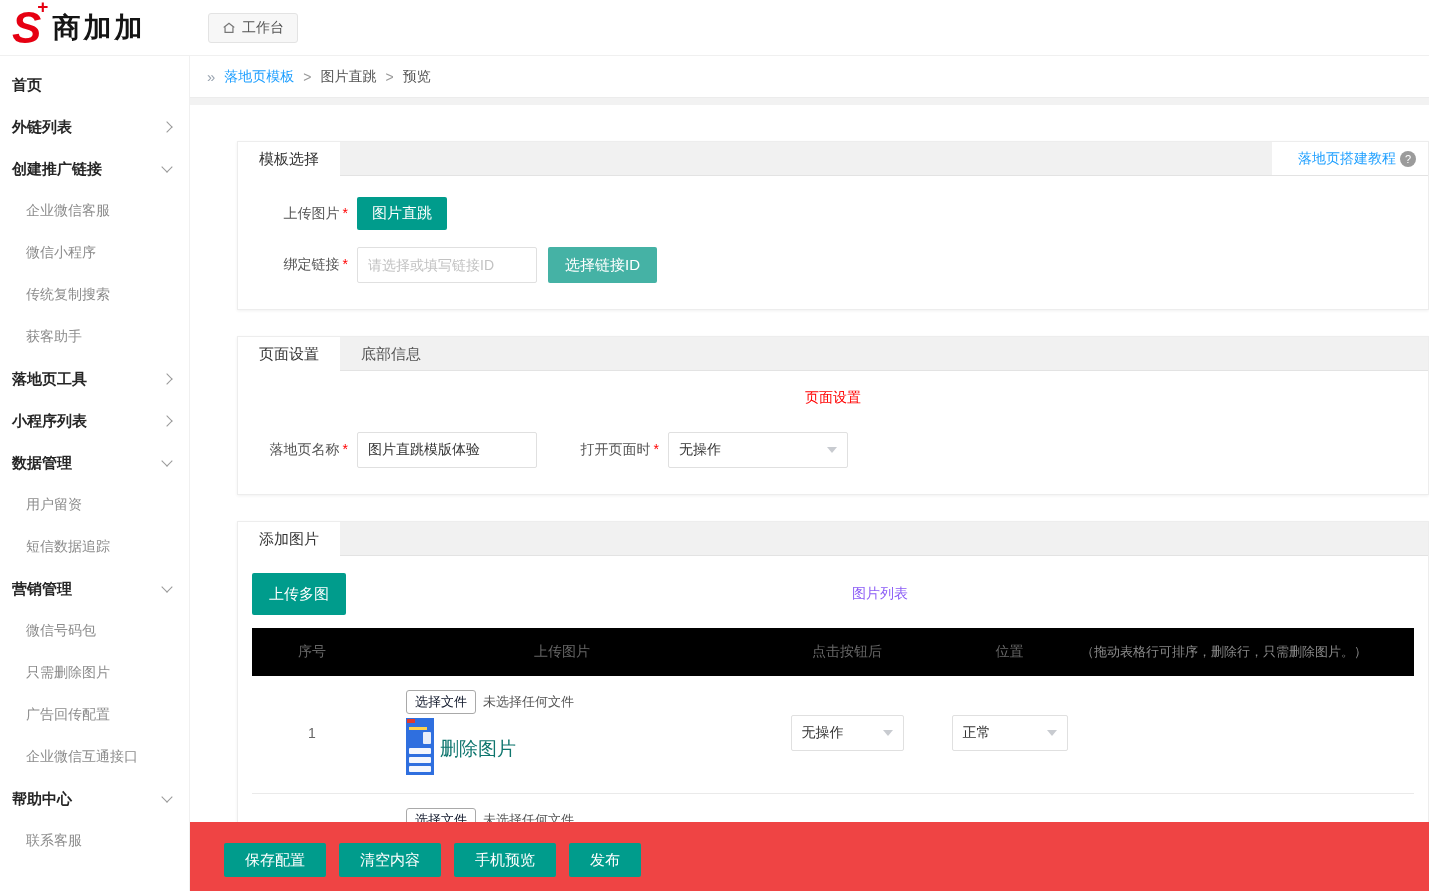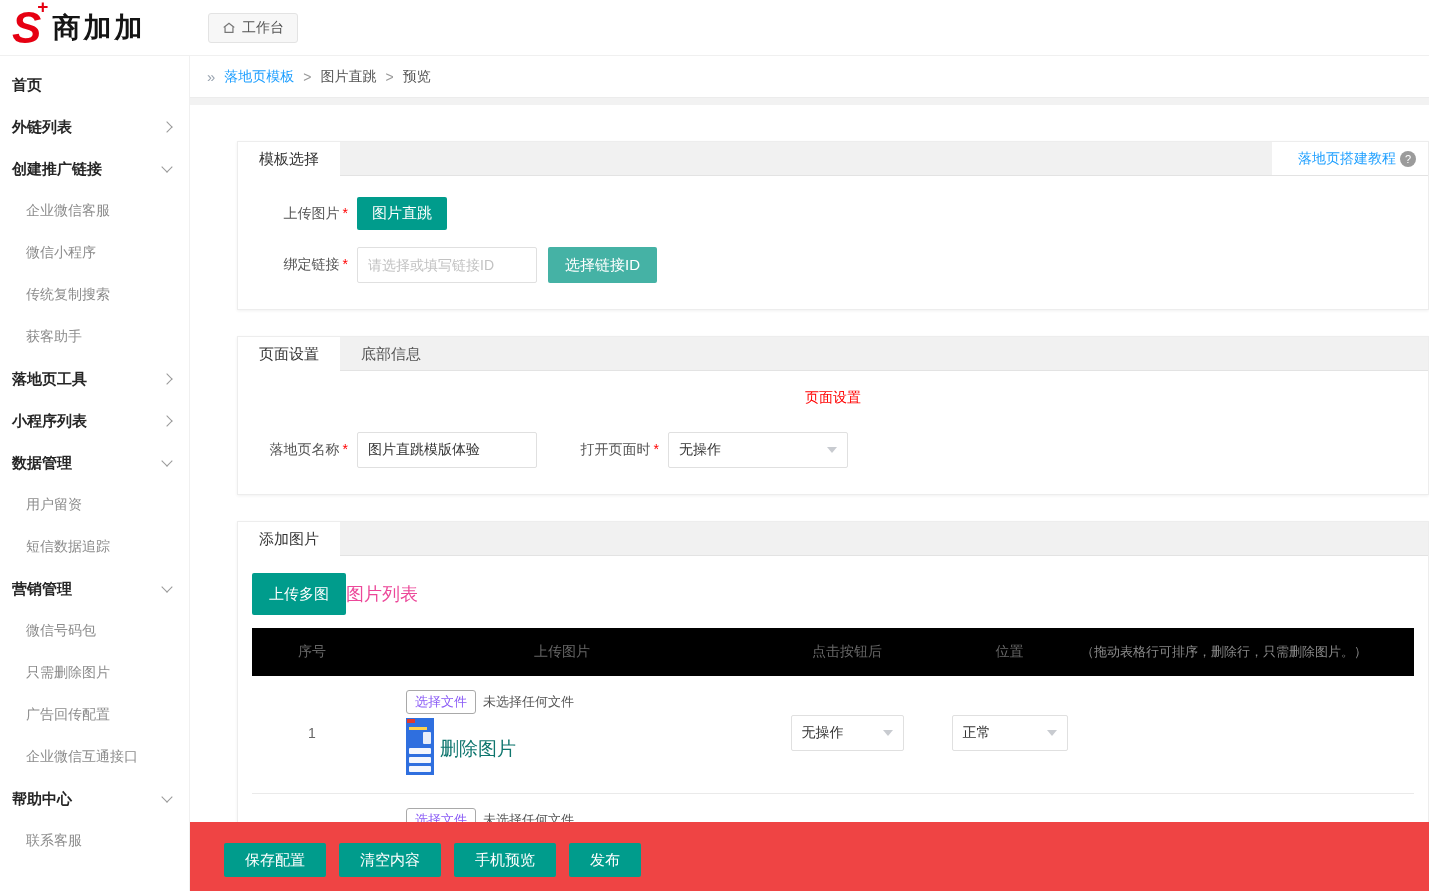--- a/index.html
+++ b/index.html
@@ -65,36 +65,36 @@
   .select .caret { width:0; height:0; border-left:5px solid transparent; border-right:5px solid transparent; border-top:6px solid #c8cbd0; }
   .select.sm { width:113px; }
   .select.sm2 { width:116px; }
 
   .section-title { text-align:center; color:#ff0000; font-size:14px; margin-top:14px; }
   .page-fields { display:flex; align-items:center; margin-top:25px; }
   .gap-col { width:26px; }
 
   
   .img-toolbar { display:flex; align-items:center; margin:17px 14px 13px; }
-  .list-title { flex:1; color:#ec4899; font-size:18px; }
+  .list-title { flex:1; text-align:center; color:#8b5cf6; font-size:14px; }
   .table { margin:0 14px; }
   .thead { display:flex; align-items:center; background:#000000; height:48px; font-size:14px; color:#666; }
   .th { text-align:center; }
   .col-seq { width:120px; flex:0 0 120px; }
   .col-upload { width:380px; flex:0 0 380px; }
   .col-action { width:190px; flex:0 0 190px; }
   .col-pos { width:135px; flex:0 0 135px; }
   .th.note { flex:1; text-align:left; color:#888; font-size:13px; padding-left:4px; }
   .trow { display:flex; border-bottom:1px solid #eaeaea; padding:14px 0 18px; }
   .trow.last { border-bottom:none; padding-bottom:46px; }
   .td.seq { display:flex; align-items:center; justify-content:center; color:#666; font-size:14px; }
   .td.upload { padding-left:34px; }
   .td.center { display:flex; align-items:center; justify-content:center; }
   .file-line { display:flex; align-items:center; gap:7px; font-size:13px; color:#555; }
-  .file-btn { border:1px solid #a9a9a9; background:#fff; border-radius:3px; padding:2px 8px; font-size:13px; color:#8b5cf6; cursor:pointer; }
+  .file-btn { border:1px solid #a9a9a9; background:#fff; border-radius:3px; padding:2px 8px; font-size:13px; color:#0f172a; cursor:pointer; }
   .img-line { display:flex; align-items:flex-start; gap:6px; margin-top:4px; }
   .del-link { color:#0f766e; font-size:19px; cursor:pointer; }
   .del-link.r1 { margin-top:18px; }
   .del-link.r2 { margin-top:12px; }
 
   
   .thumb1 { width:28px; height:57px; background:#2f6fdf; position:relative; overflow:hidden; flex:0 0 28px; }
   .thumb1 .t1-red { position:absolute; top:1px; left:1px; width:8px; height:4px; background:#e03a2f; }
   .thumb1 .t1-yellow { position:absolute; top:9px; left:3px; width:18px; height:3px; background:#ffd24d; }
   .thumb1 .t1-shot { position:absolute; top:14px; right:3px; width:8px; height:12px; background:#e8eef9; border-radius:1px; }

